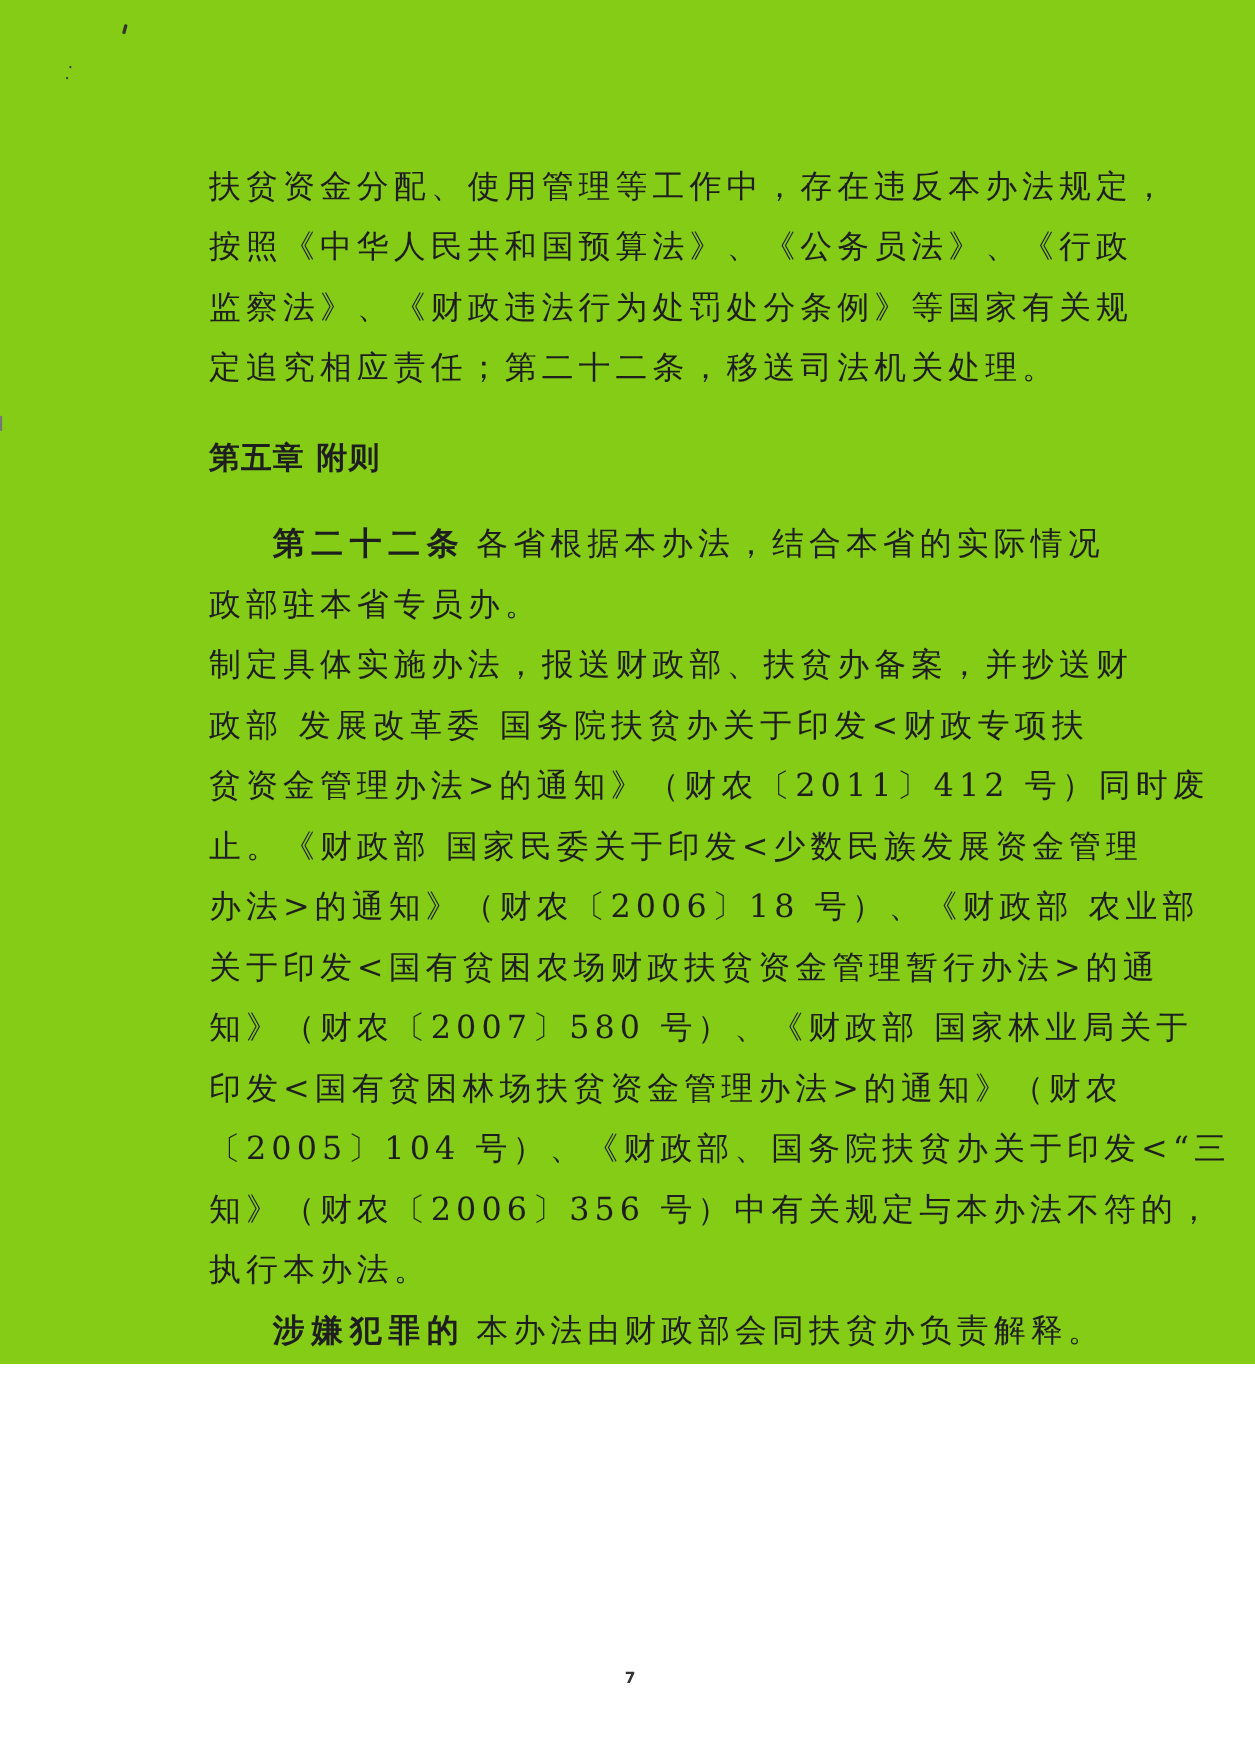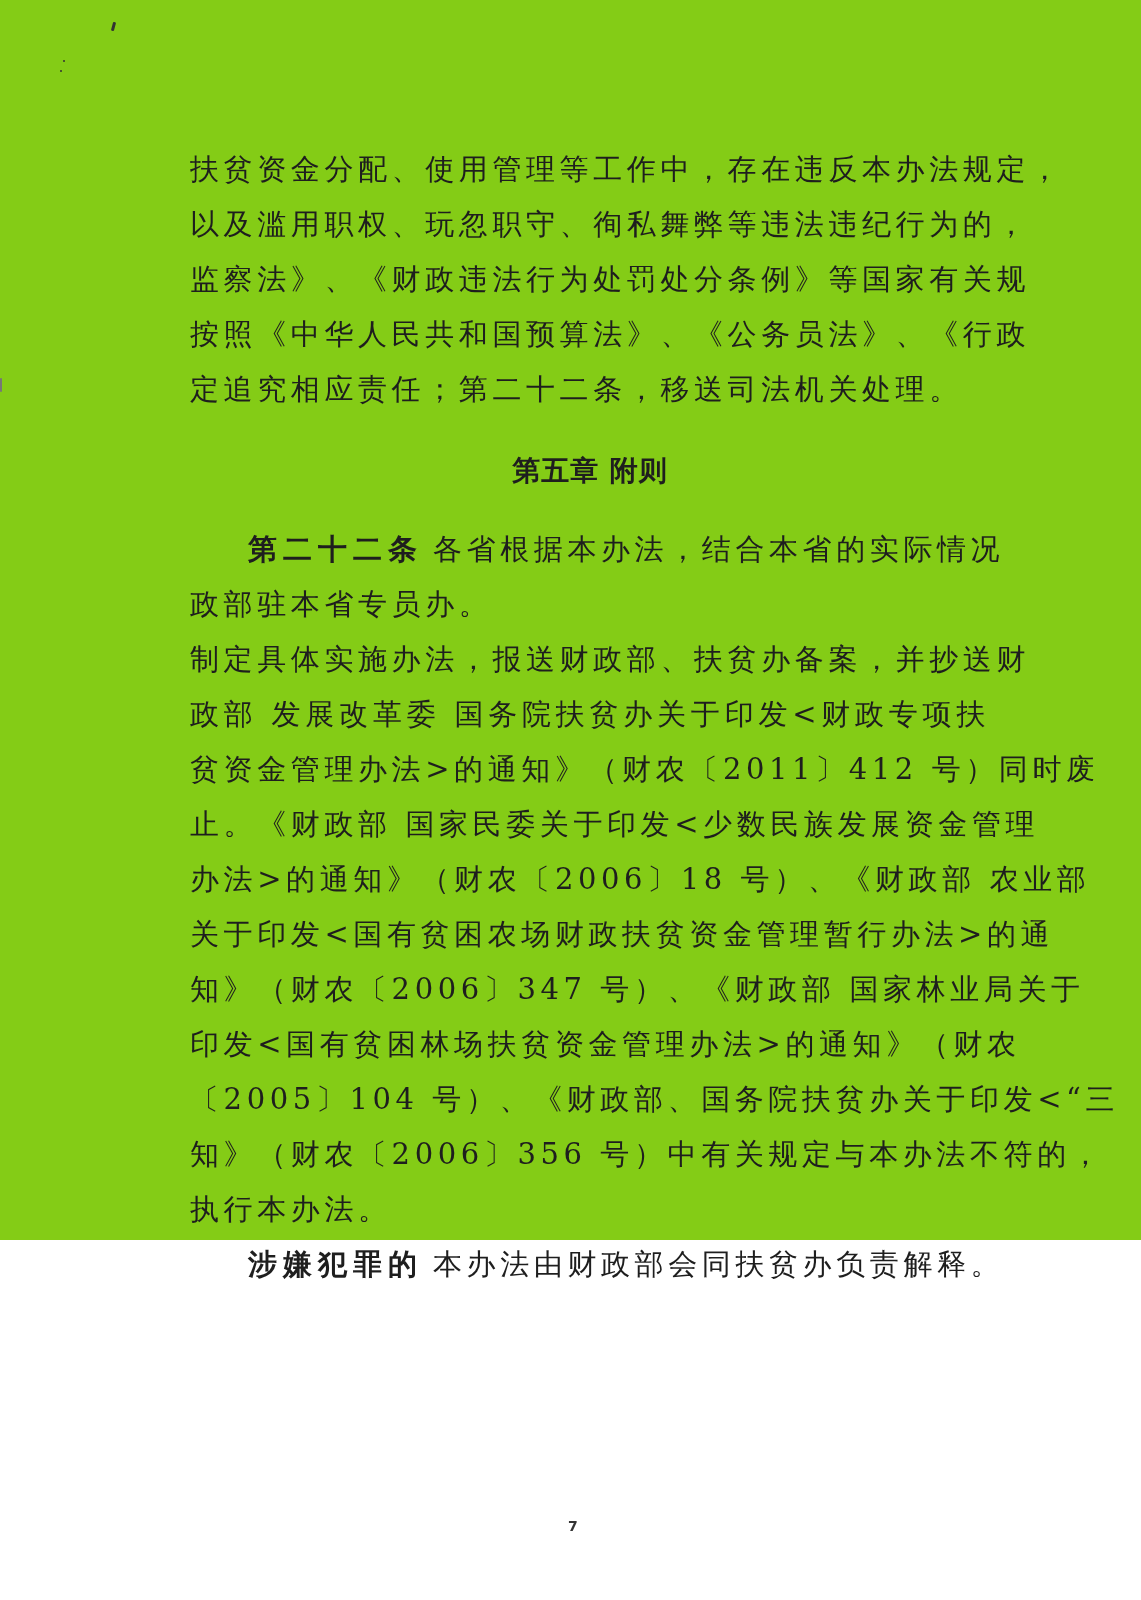--- a/index.html
+++ b/index.html
@@ -46,21 +46,21 @@
     .line.last {
       text-align-last: left;
     }
     .line.indent {
       padding-left: 58px;
     }
     .chapter {
       font-family: "DejaVu Sans", "Liberation Sans", sans-serif;
       font-weight: bold;
       font-size: 28px;
-      text-align: center;
+      text-align: left;
       line-height: 55px;
       height: 55px;
       margin-top: 26px;
       margin-bottom: 24px;
       letter-spacing: 1px;
     }
     .art-label {
       font-family: "DejaVu Sans", "Liberation Sans", sans-serif;
       font-weight: bold;
       letter-spacing: 6px;
@@ -84,43 +84,42 @@
 
   <div class="speck" style="left:112px;top:22px;width:3px;height:9px;transform:rotate(15deg);"></div>
   <div class="speck" style="left:63px;top:60px;width:2px;height:2px;"></div>
   <div class="speck" style="left:60px;top:70px;width:2px;height:2px;"></div>
   <div class="speck" style="left:0px;top:378px;width:2px;height:14px;background:#777;"></div>
 
   <div class="content">
 
     <div>
       <div class="line">扶贫资金分配、使用管理等工作中，存在违反本办法规定，</div>
-      <div class="line">以及滥用职权、玩忽职守、徇私舞弊等违法违纪行为的，</div>
+      <div class="line">按照《中华人民共和国预算法》、《公务员法》、《行政</div>
       <div class="line">监察法》、《财政违法行为处罚处分条例》等国家有关规</div>
-      <div class="line">按照《中华人民共和国预算法》、《公务员法》、《行政</div>
       <div class="line last">定追究相应责任；第二十二条，移送司法机关处理。</div>
     </div>
 
     <div class="chapter">第五章 附则</div>
 
     <div>
       <div class="line indent">
         <span class="art-label">第二十二条</span><span>各省根据本办法，结合本省的实际情况</span>
       </div>
       <div class="line last">政部驻本省专员办。</div>
       <div class="line">制定具体实施办法，报送财政部、扶贫办备案，并抄送财</div>
     </div>
 
     <div>
       <div class="line">政部 发展改革委  国务院扶贫办关于印发&lt;财政专项扶</div>
       <div class="line">贫资金管理办法&gt;的通知》（财农〔2011〕412 号）同时废</div>
       <div class="line">止。《财政部 国家民委关于印发&lt;少数民族发展资金管理</div>
       <div class="line">办法&gt;的通知》（财农〔2006〕18 号）、《财政部 农业部</div>
       <div class="line">关于印发&lt;国有贫困农场财政扶贫资金管理暂行办法&gt;的通</div>
-      <div class="line">知》（财农〔2006〕347 号）、《财政部 国家林业局关于</div>
+      <div class="line">知》（财农〔2007〕580 号）、《财政部 国家林业局关于</div>
       <div class="line">印发&lt;国有贫困林场扶贫资金管理办法&gt;的通知》（财农</div>
       <div class="line">〔2005〕104 号）、《财政部、国务院扶贫办关于印发&lt;“三</div>
       <div class="line">知》（财农〔2006〕356 号）中有关规定与本办法不符的，</div>
       <div class="line last">执行本办法。</div>
     </div>
 
     <div>
       <div class="line indent last">
         <span class="art-label">涉嫌犯罪的</span><span>本办法由财政部会同扶贫办负责解释。</span>
       </div>

